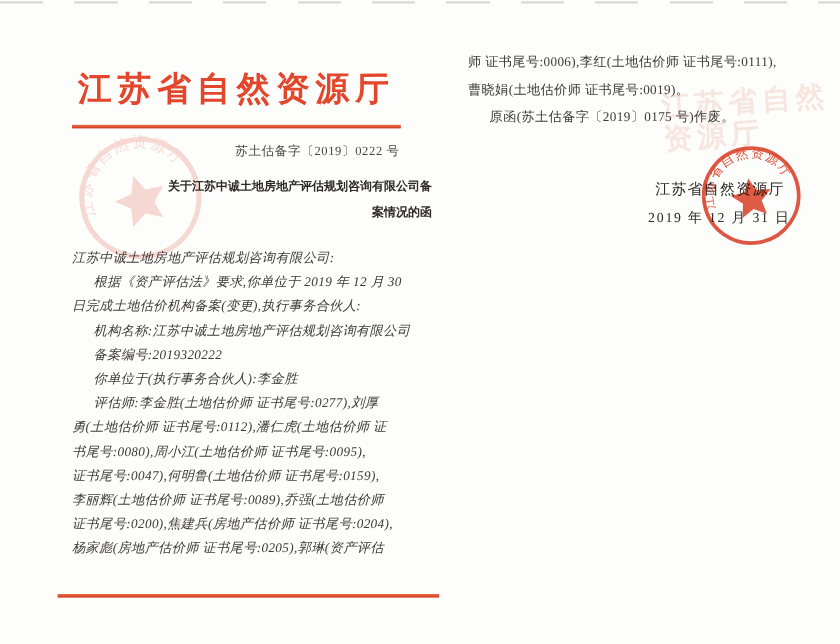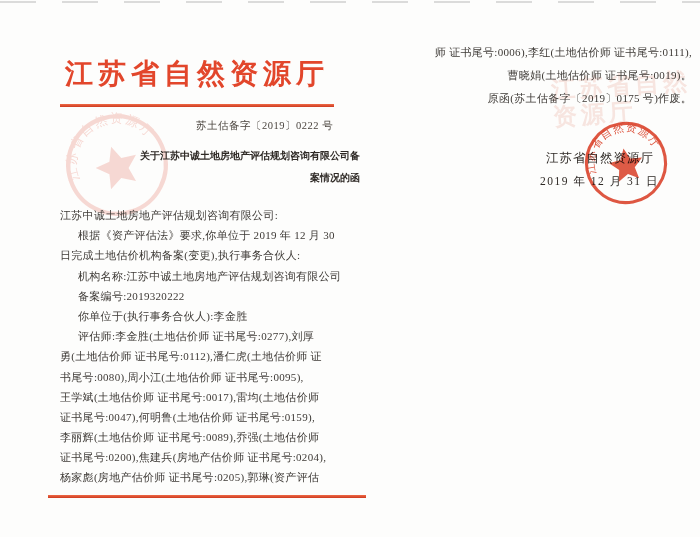--- a/index.html
+++ b/index.html
@@ -21,22 +21,22 @@
   .rule-foot{left:48px;top:495px;width:318px;}
   .docnum{
     position:absolute;left:196px;top:119px;font-size:10.5px;color:#4a443e;
     letter-spacing:.5px;white-space:nowrap;
   }
   .title{
     position:absolute;left:53px;top:145px;width:272px;text-align:right;
     font-weight:bold;color:#2e2925;font-size:10px;line-height:22px;margin-left:35px;
   }
   .body-left{position:absolute;left:60px;top:205px;width:278px;font-size:11px;color:#3e3a36;}
-  .body-left .ln{height:20.2px;line-height:20.2px;white-space:nowrap;letter-spacing:.3px;}
-  .body-right{position:absolute;left:390px;top:41px;width:302px;font-size:11px;color:#3e3a36;text-align:right;}
+  .body-left .ln{height:20.2px;line-height:20.2px;white-space:nowrap;letter-spacing:.3px;font-style:italic;}
+  .body-right{position:absolute;left:390px;top:41px;width:302px;font-size:11px;color:#3e3a36;}
   .body-right .ln{height:23px;line-height:23px;white-space:nowrap;letter-spacing:.3px;}
   .ind{padding-left:18px;}
   .signature{
     position:absolute;left:546px;top:150px;font-size:12.5px;color:#2e2925;
     letter-spacing:1px;white-space:nowrap;
   }
   .sig-date{
     position:absolute;left:540px;top:174px;font-size:11.5px;color:#2e2925;
     letter-spacing:1.5px;white-space:nowrap;
   }
@@ -82,21 +82,20 @@
   <div class="body-left">
     <div class="ln">江苏中诚土地房地产评估规划咨询有限公司:</div>
     <div class="ln ind">根据《资产评估法》要求,你单位于 2019 年 12 月 30</div>
     <div class="ln">日完成土地估价机构备案(变更),执行事务合伙人:</div>
     <div class="ln ind">机构名称:江苏中诚土地房地产评估规划咨询有限公司</div>
     <div class="ln ind">备案编号:2019320222</div>
     <div class="ln ind">你单位于(执行事务合伙人):李金胜</div>
     <div class="ln ind">评估师:李金胜(土地估价师 证书尾号:0277),刘厚</div>
     <div class="ln">勇(土地估价师 证书尾号:0112),潘仁虎(土地估价师 证</div>
     <div class="ln">书尾号:0080),周小江(土地估价师 证书尾号:0095),</div>
-    <div class="ln">王学斌(土地估价师 证书尾号:0017),雷均(土地估价师</div>
     <div class="ln">证书尾号:0047),何明鲁(土地估价师 证书尾号:0159),</div>
     <div class="ln">李丽辉(土地估价师 证书尾号:0089),乔强(土地估价师</div>
     <div class="ln">证书尾号:0200),焦建兵(房地产估价师 证书尾号:0204),</div>
     <div class="ln">杨家彪(房地产估价师 证书尾号:0205),郭琳(资产评估</div>
   </div>
 
   <div class="rule rule-foot"></div>
 
   <div class="bleed">江苏省自然资源厅</div>
 

